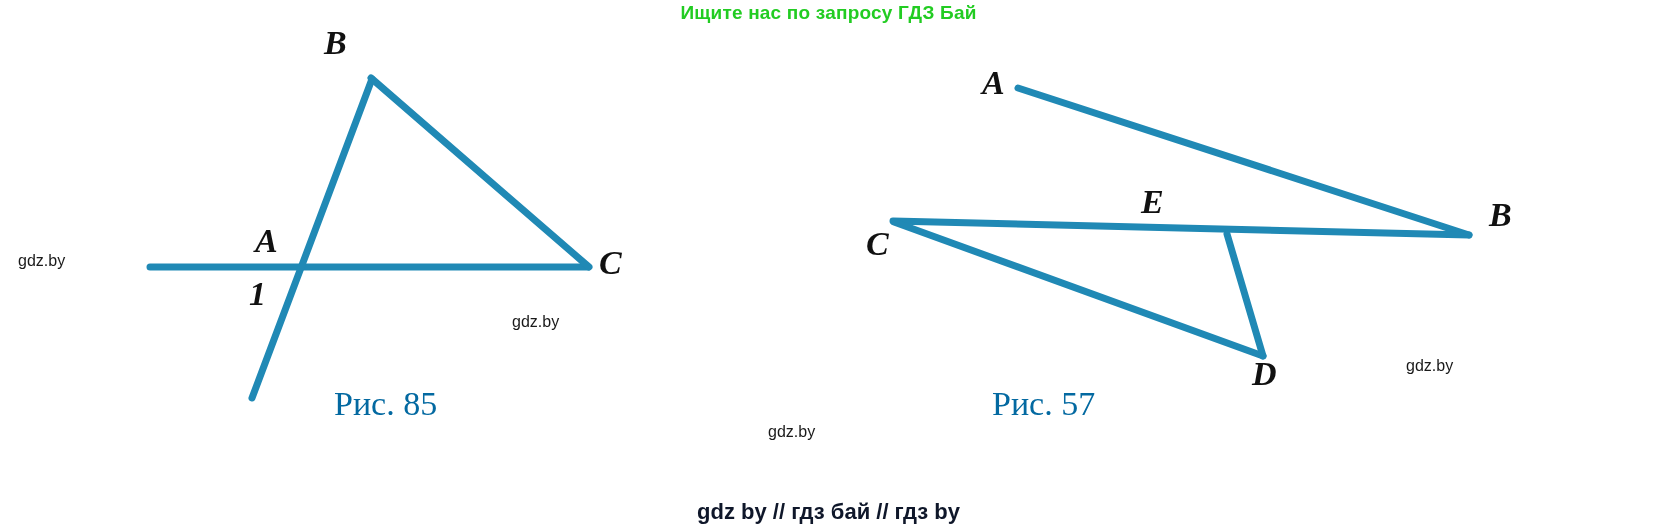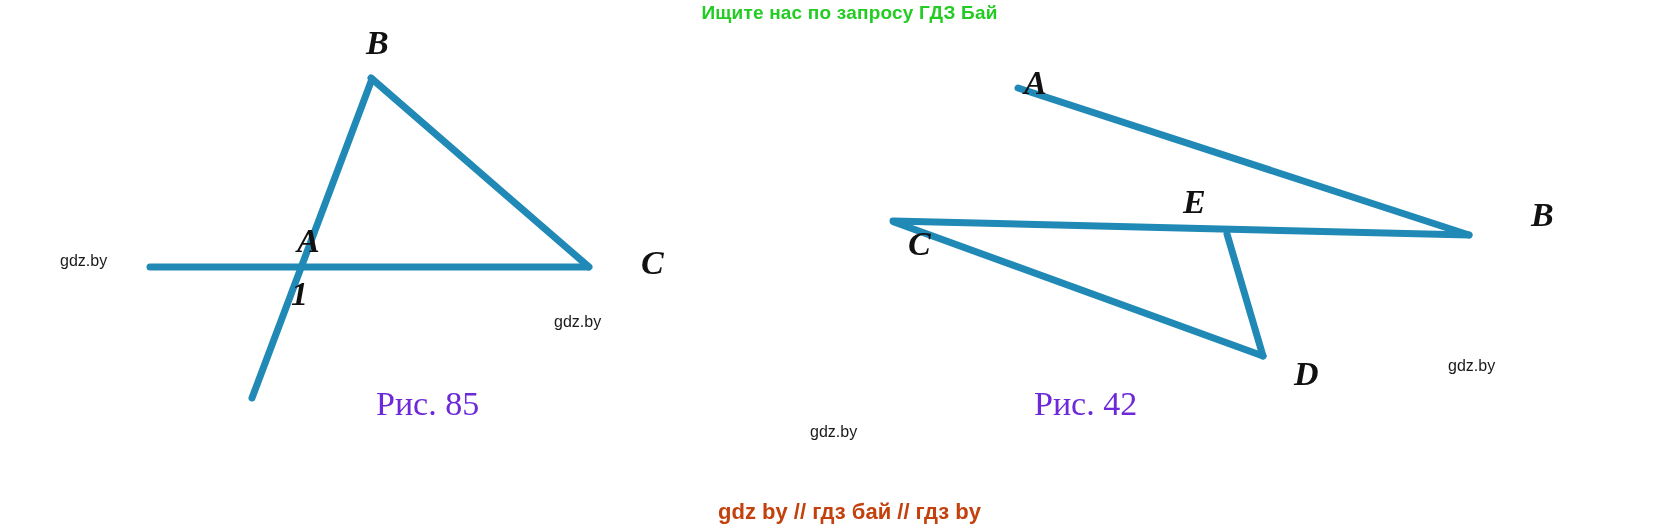--- a/index.html
+++ b/index.html
@@ -10,21 +10,21 @@
   body {
     font-family: "Liberation Sans", sans-serif;
   }
   #page {
     position: relative;
     width: 1657px;
     height: 529px;
     background: #ffffff;
     overflow: hidden;
   }
-  .abs { position: absolute; padding-left: 42px; }
+  .abs { position: absolute; }
 
   
   .promo-top {
     left: 0;
     right: 0;
     top: 2px;
     text-align: center;
     font-family: "Liberation Sans", sans-serif;
     font-size: 19px;
     font-weight: bold;
@@ -33,21 +33,21 @@
     white-space: nowrap;
   }
   .promo-bottom {
     left: 0;
     right: 0;
     bottom: 4px;
     text-align: center;
     font-family: "Liberation Sans", sans-serif;
     font-size: 22px;
     font-weight: bold;
-    color: #c2410c;
+    color: #0f172a;
     white-space: nowrap;
   }
   .wm {
     font-family: "Liberation Sans", sans-serif;
     font-size: 16px;
     color: #1a1a1a;
     white-space: nowrap;
   }
   .wm-left   { left: 18px;   top: 252px; }
   .wm-fig85  { left: 512px;  top: 313px; }
@@ -63,21 +63,21 @@
     font-style: italic;
     font-weight: bold;
     font-size: 34px;
     color: #111111;
     white-space: nowrap;
     line-height: 1;
   }
   .caption {
     font-family: "Liberation Serif", "DejaVu Serif", serif;
     font-size: 34px;
-    color: #6d28d9;
+    color: #0369a1;
     white-space: nowrap;
     line-height: 1;
   }
 </style>
 </head>
 <body>
 
 <div id="page">
 
   <div class="abs promo-top">Ищите нас по запросу ГДЗ Бай</div>
@@ -100,21 +100,21 @@
   <div class="abs plabel" style="left:599px; top:246px;">C</div>
 
   <div class="abs caption" style="left:334px; top:387px;">Рис. 85</div>
 
   <div class="abs plabel" style="left:982px; top:66px;">A</div>
   <div class="abs plabel" style="left:1141px; top:185px;">E</div>
   <div class="abs plabel" style="left:1489px; top:198px;">B</div>
   <div class="abs plabel" style="left:866px; top:227px;">C</div>
   <div class="abs plabel" style="left:1252px; top:357px;">D</div>
 
-  <div class="abs caption" style="left:992px; top:387px;">Рис. 42</div>
+  <div class="abs caption" style="left:992px; top:387px;">Рис. 57</div>
 
   <div class="abs wm wm-left">gdz.by</div>
   <div class="abs wm wm-fig85">gdz.by</div>
   <div class="abs wm wm-center">gdz.by</div>
   <div class="abs wm wm-right">gdz.by</div>
 
   <div class="abs promo-bottom">gdz by  //  гдз бай  //  гдз by</div>
 
 </div>
 

